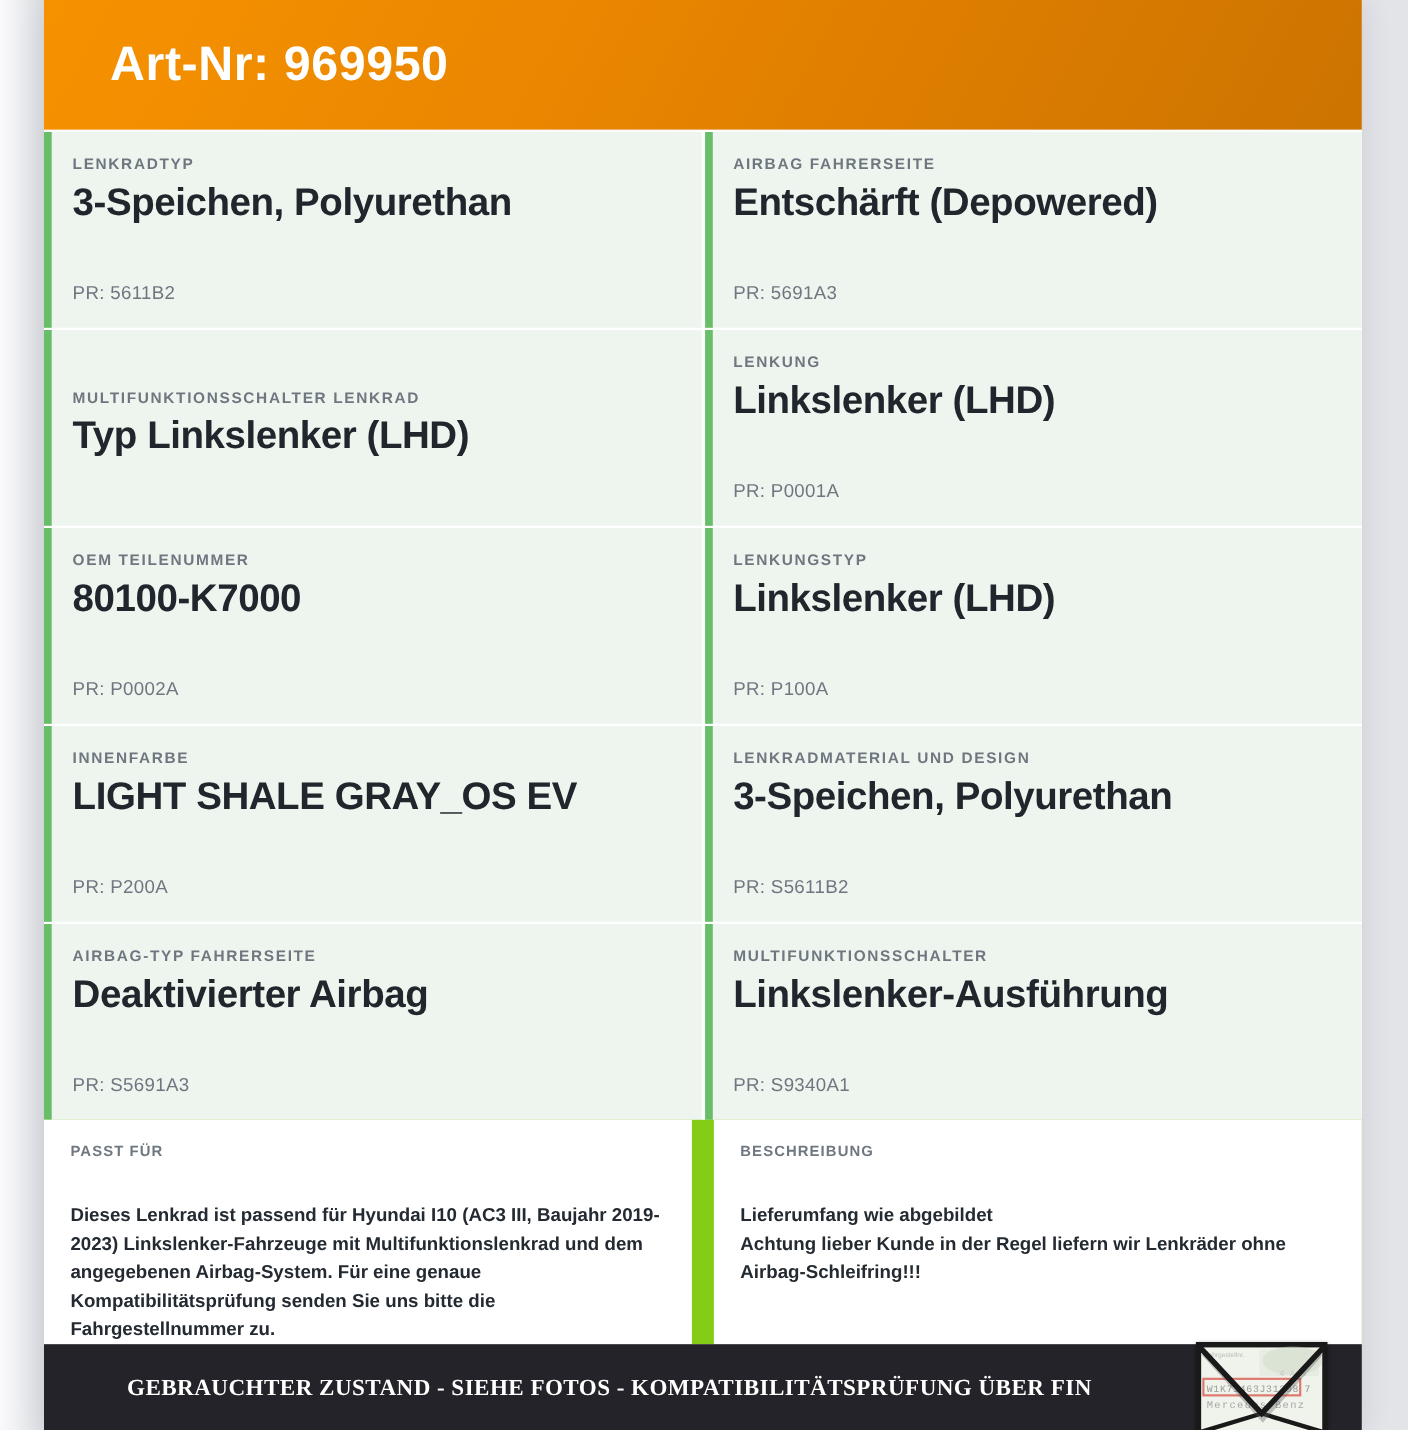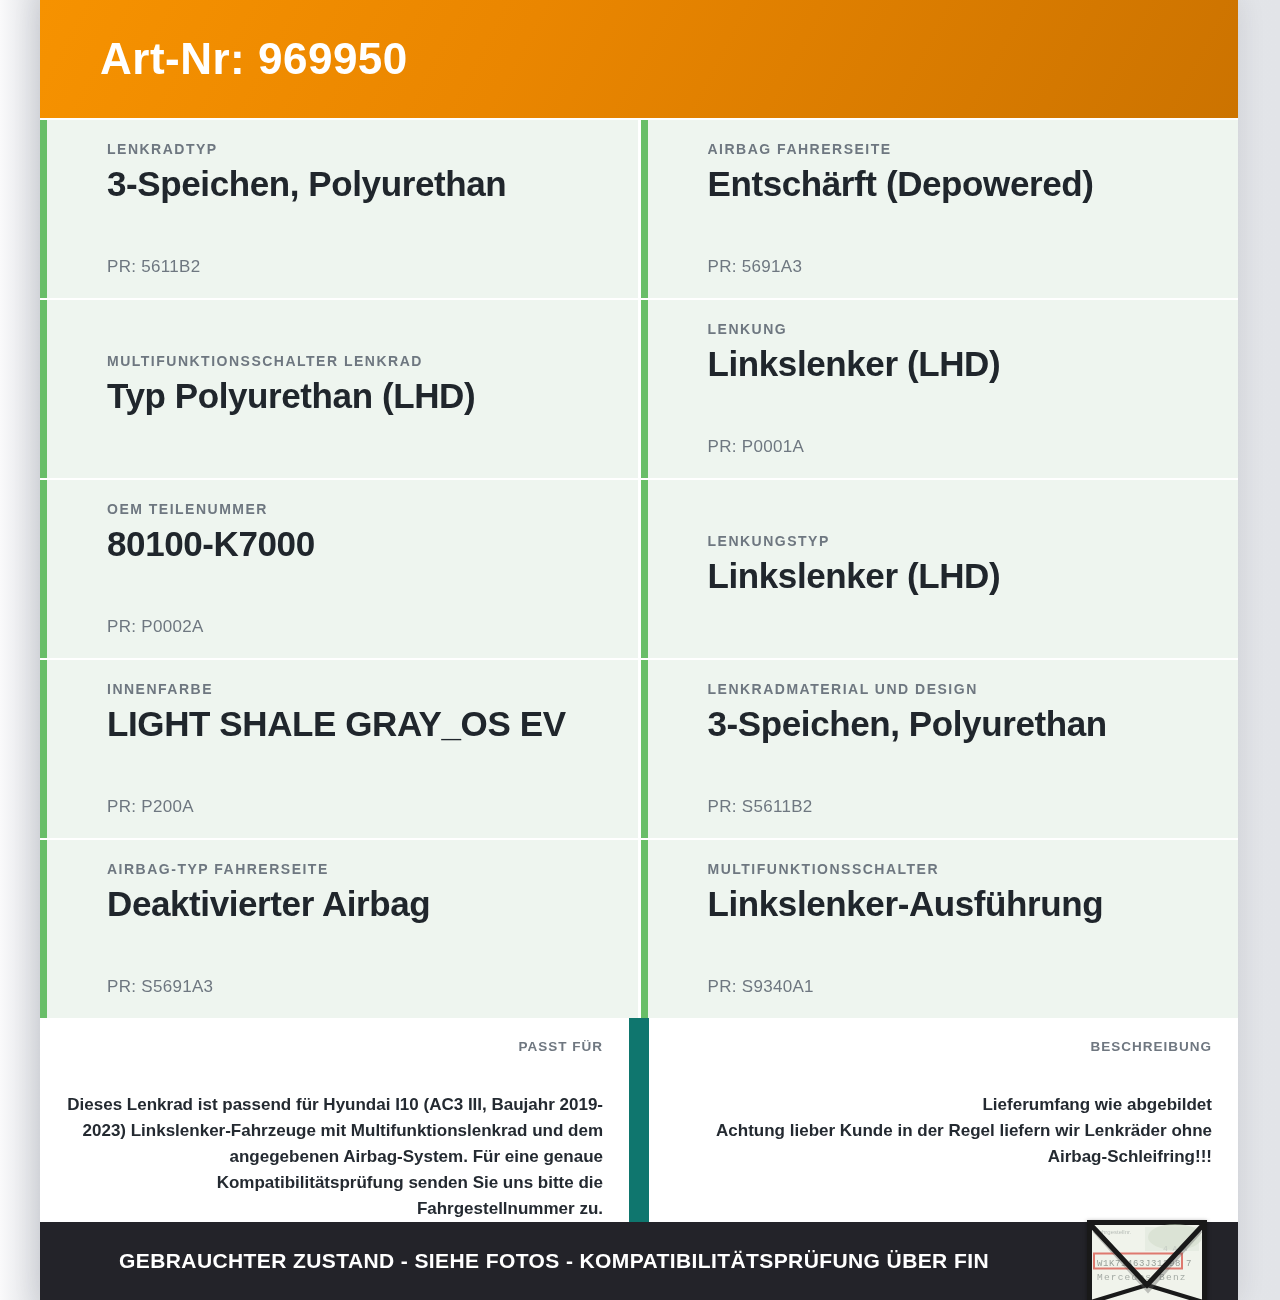--- a/index.html
+++ b/index.html
@@ -31,40 +31,39 @@
     grid-template-columns:1fr 1fr;
     grid-auto-rows:178px;
     gap:2px 3px;
     padding-top:2px;
     background:#ffffff;
   }
   .cell {
     background:#eef5ef;
     border-left:7px solid #68be68;
     display:flex; flex-direction:column; justify-content:center;
-    padding-left:60px; padding-right:20px;
+    padding-left:19px; padding-right:20px;
   }
   .spec-label {
     color:#6e7780; font-size:14px; font-weight:bold;
     text-transform:uppercase; letter-spacing:1.5px;
     margin-bottom:9px;
   }
   .spec-value {
     color:#20262c; font-size:35px; font-weight:bold; letter-spacing:-.4px;
     margin-bottom:11px; line-height:1.05;
   }
   .spec-pr {
     color:#6e7780; font-size:17px; letter-spacing:.3px;margin-top:44px;
   }
   
   .info {
     flex:0 0 195px;
     display:grid; grid-template-columns:1fr 1fr; gap:0 20px;
-    background:#0f766e;
-    text-align:right;
+    background:#84cc16;
   }
   .info-card { background:#ffffff; padding:21px 26px 0 24px; }
   .info-label {
     color:#6f7780; font-size:13.5px; font-weight:bold;
     text-transform:uppercase; letter-spacing:1px; margin-bottom:9px;
   }
   .info-body {
     color:#242a31; font-size:17px; font-weight:600; line-height:26px;
     max-width:578px;
     margin-top:38px;
@@ -72,21 +71,21 @@
   
   .footer {
     flex:1 1 auto;
     background:#232329;
     position:relative;
     display:flex; align-items:center;
   }
   .footer-text {
     flex:1; text-align:center; padding-right:170px;
     color:#ffffff; font-size:21px; font-weight:bold;
-    text-transform:uppercase; letter-spacing:.4px;
+    text-transform:uppercase; letter-spacing:.4px;font-family:Liberation Serif, serif;
   }
   .envelope {
     position:absolute; right:31px; top:-2px; width:120px; height:86px;
     filter:drop-shadow(0 1px 2px rgba(0,0,0,.4));
   }
   .envelope svg { display:block; width:100%; height:100%; }
   .mono { font-family:"Liberation Mono","DejaVu Sans Mono",monospace; }
 </style>
 </head>
 <body>
@@ -103,35 +102,36 @@
         <div class="spec-value">3-Speichen, Polyurethan</div>
         <div class="spec-pr">PR: 5611B2</div>
       </div>
       <div class="cell">
         <div class="spec-label">AIRBAG FAHRERSEITE</div>
         <div class="spec-value">Entschärft (Depowered)</div>
         <div class="spec-pr">PR: 5691A3</div>
       </div>
       <div class="cell">
         <div class="spec-label">MULTIFUNKTIONSSCHALTER LENKRAD</div>
-        <div class="spec-value">Typ Polyurethan (LHD)</div>
+        <div class="spec-value">Typ Linkslenker (LHD)</div>
       </div>
       <div class="cell">
         <div class="spec-label">LENKUNG</div>
         <div class="spec-value">Linkslenker (LHD)</div>
         <div class="spec-pr">PR: P0001A</div>
       </div>
       <div class="cell">
         <div class="spec-label">OEM TEILENUMMER</div>
         <div class="spec-value">80100-K7000</div>
         <div class="spec-pr">PR: P0002A</div>
       </div>
       <div class="cell">
         <div class="spec-label">LENKUNGSTYP</div>
         <div class="spec-value">Linkslenker (LHD)</div>
+        <div class="spec-pr">PR: P100A</div>
       </div>
       <div class="cell">
         <div class="spec-label">INNENFARBE</div>
         <div class="spec-value">LIGHT SHALE GRAY_OS EV</div>
         <div class="spec-pr">PR: P200A</div>
       </div>
       <div class="cell">
         <div class="spec-label">LENKRADMATERIAL UND DESIGN</div>
         <div class="spec-value">3-Speichen, Polyurethan</div>
         <div class="spec-pr">PR: S5611B2</div>

